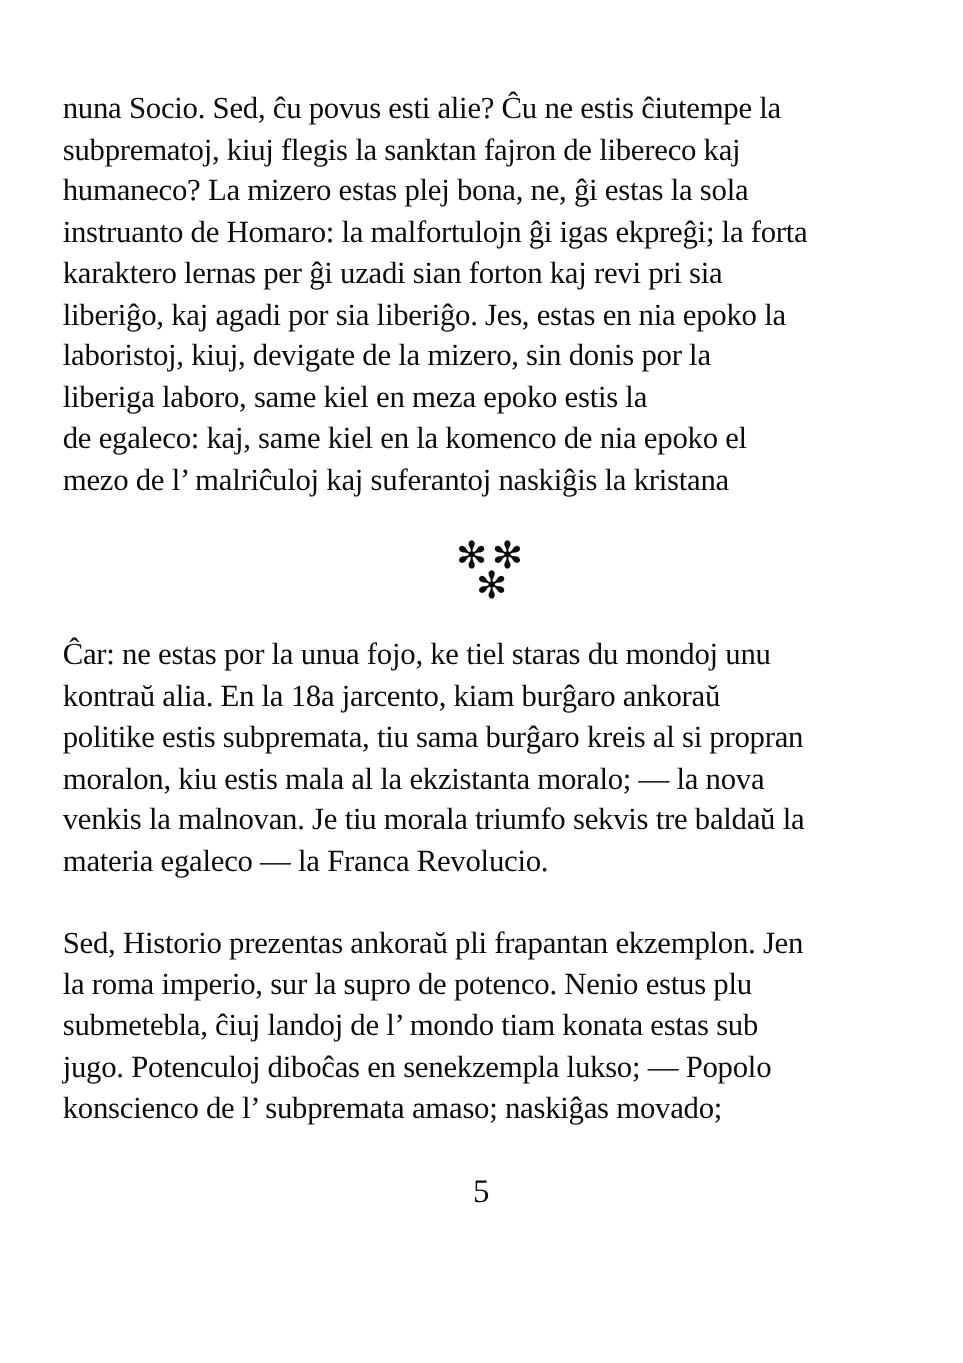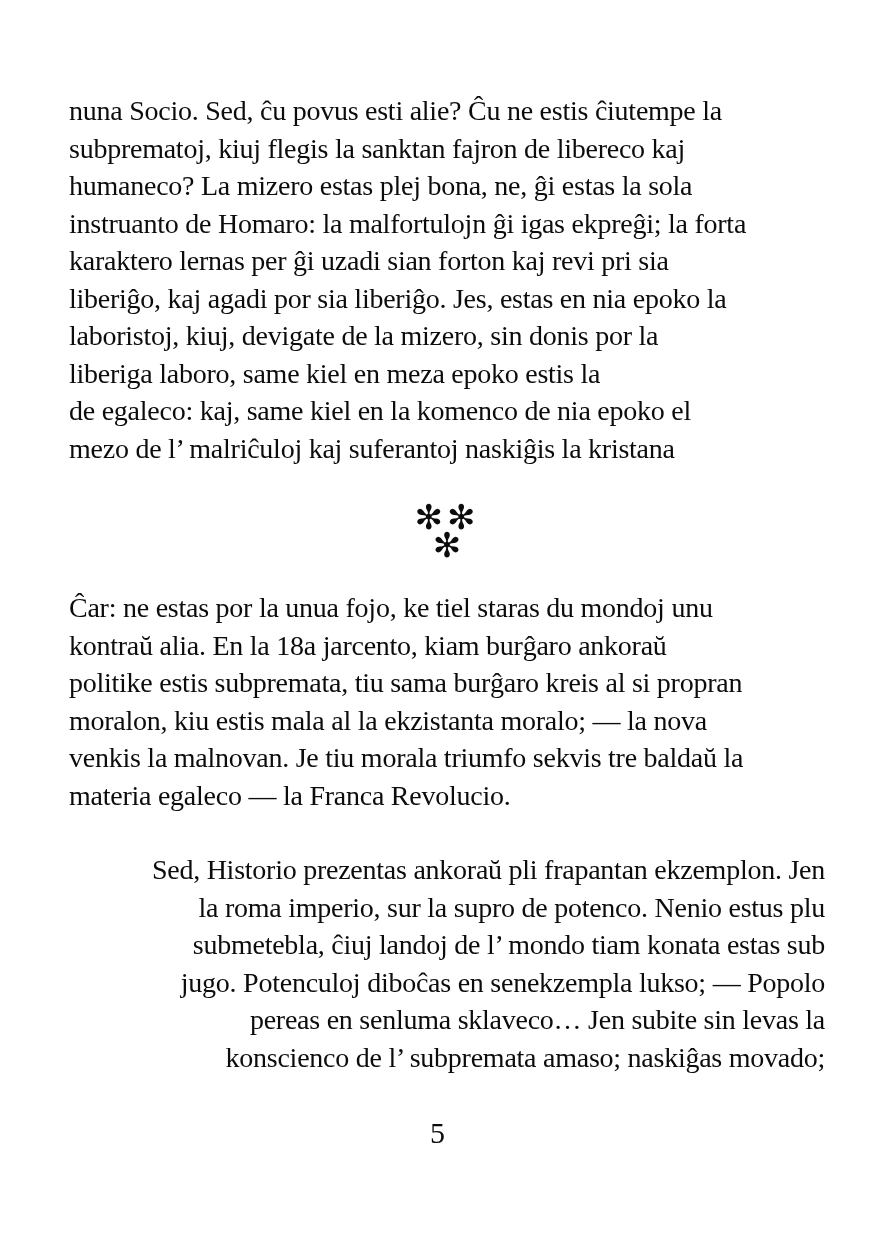--- a/index.html
+++ b/index.html
@@ -13,25 +13,24 @@
     height: 1239px;
     background: #ffffff;
     overflow: hidden;
     font-family: "Liberation Serif", serif;
     color: #0c0c0c;
   }
   .text-block {
     padding: 80px 38px 0 57px;
   }
   .paragraph {
-    margin: 12px;
+    margin: 0;
   }
   .paragraph + .paragraph {
     margin-top: 37px;
-    text-align: right;
   }
   .line {
     font-size: 28px;
     line-height: 37.5px;
     letter-spacing: -0.25px;
     white-space: nowrap;
   }
   .separator {
     margin: 36px 0 28px;
     text-align: center;
@@ -85,21 +84,20 @@
         <div class="line">moralon, kiu estis mala al la ekzistanta moralo; — la nova</div>
         <div class="line">venkis la malnovan. Je tiu morala triumfo sekvis tre baldaŭ la</div>
         <div class="line">materia egaleco — la Franca Revolucio.</div>
       </section>
 
     <section class="paragraph">
         <div class="line">Sed, Historio prezentas ankoraŭ pli frapantan ekzemplon. Jen</div>
         <div class="line">la roma imperio, sur la supro de potenco. Nenio estus plu</div>
         <div class="line">submetebla, ĉiuj landoj de l’ mondo tiam konata estas sub</div>
         <div class="line">jugo. Potenculoj diboĉas en senekzempla lukso; — Popolo</div>
-        <div class="line">pereas en senluma sklaveco… Jen subite sin levas la</div>
         <div class="line">konscienco de l’ subpremata amaso; naskiĝas movado;</div>
       </section>
 
   </main>
 
   <footer class="page-footer">
     <span class="page-number">5</span>
   </footer>
 </div>
 

